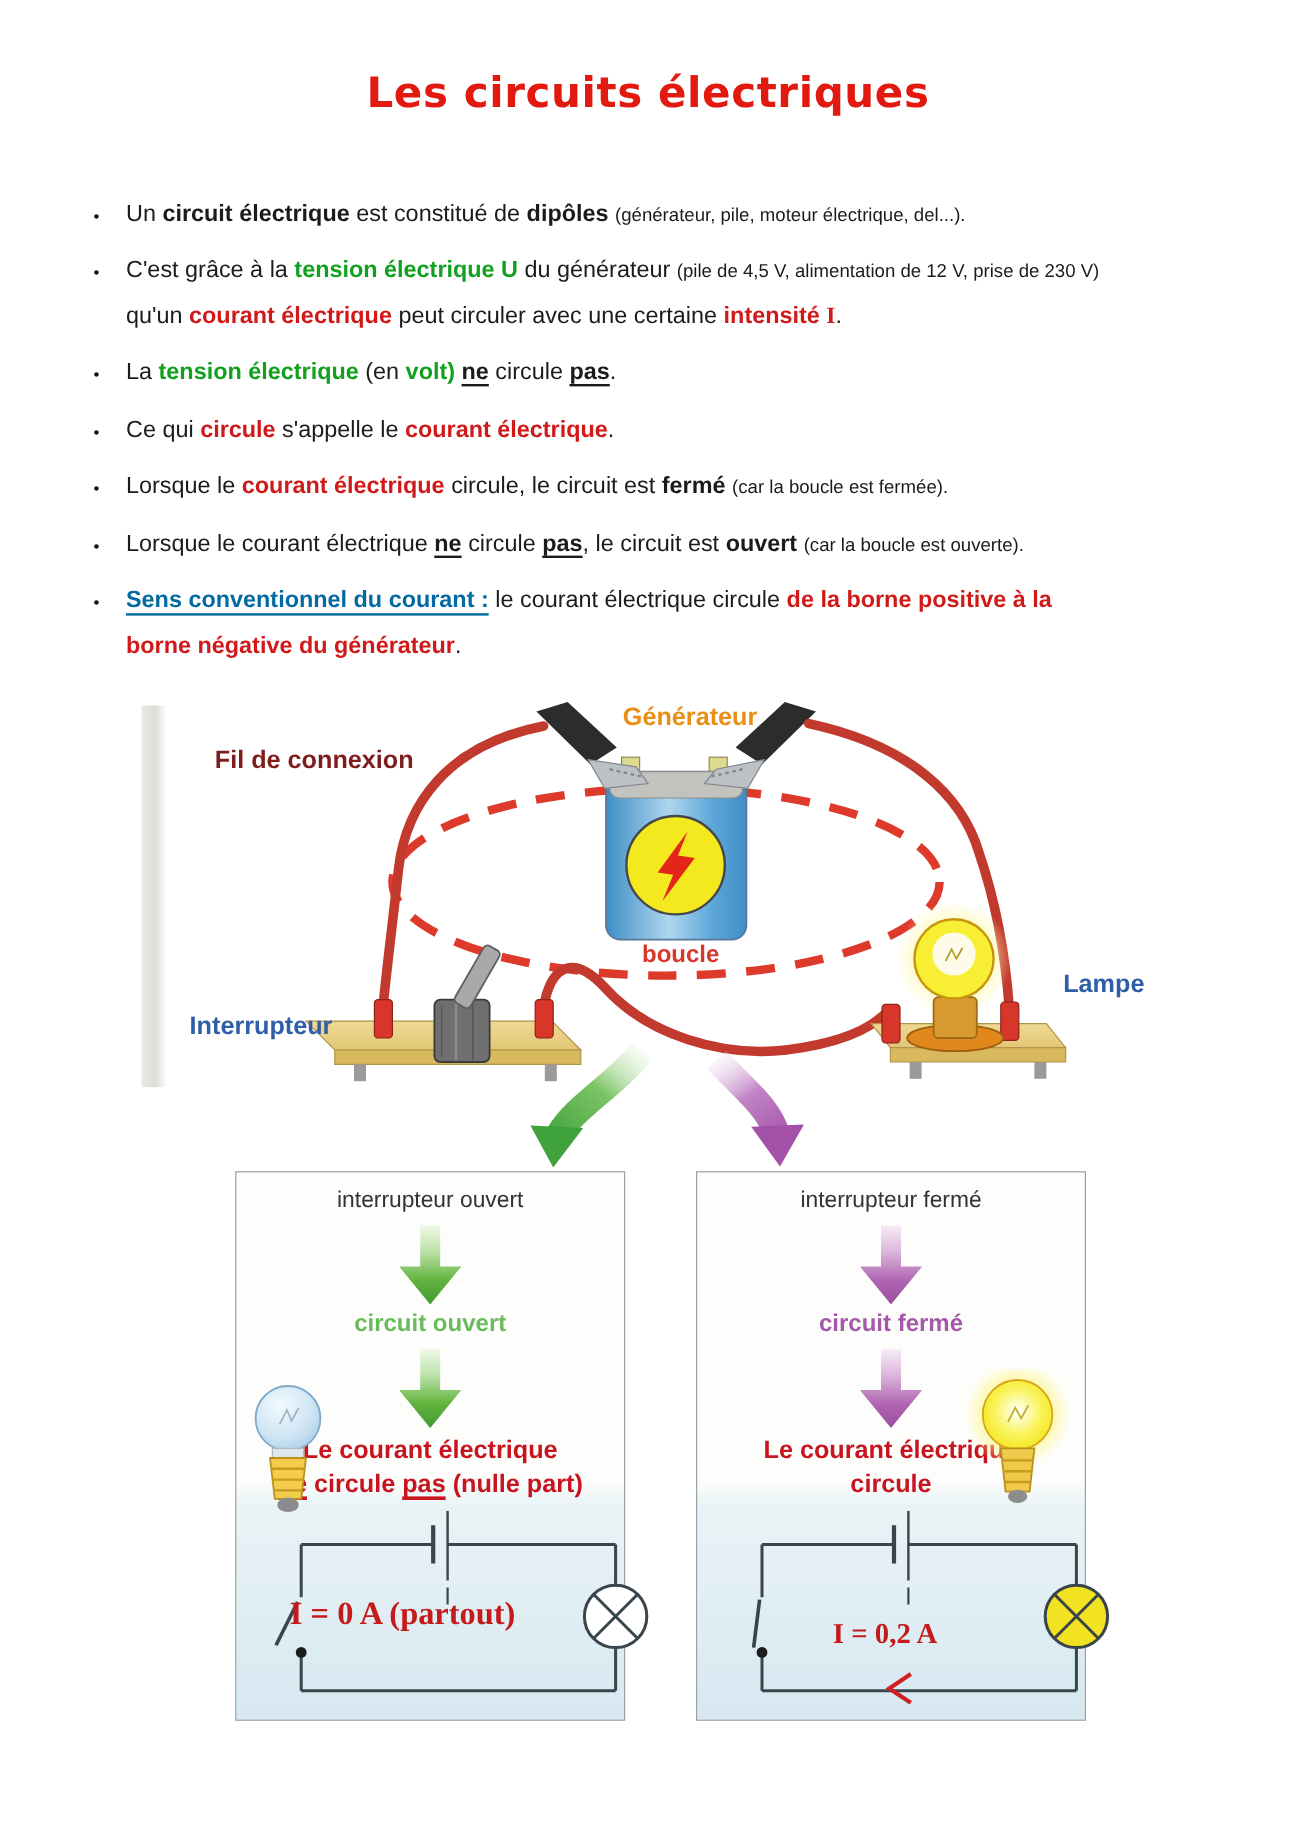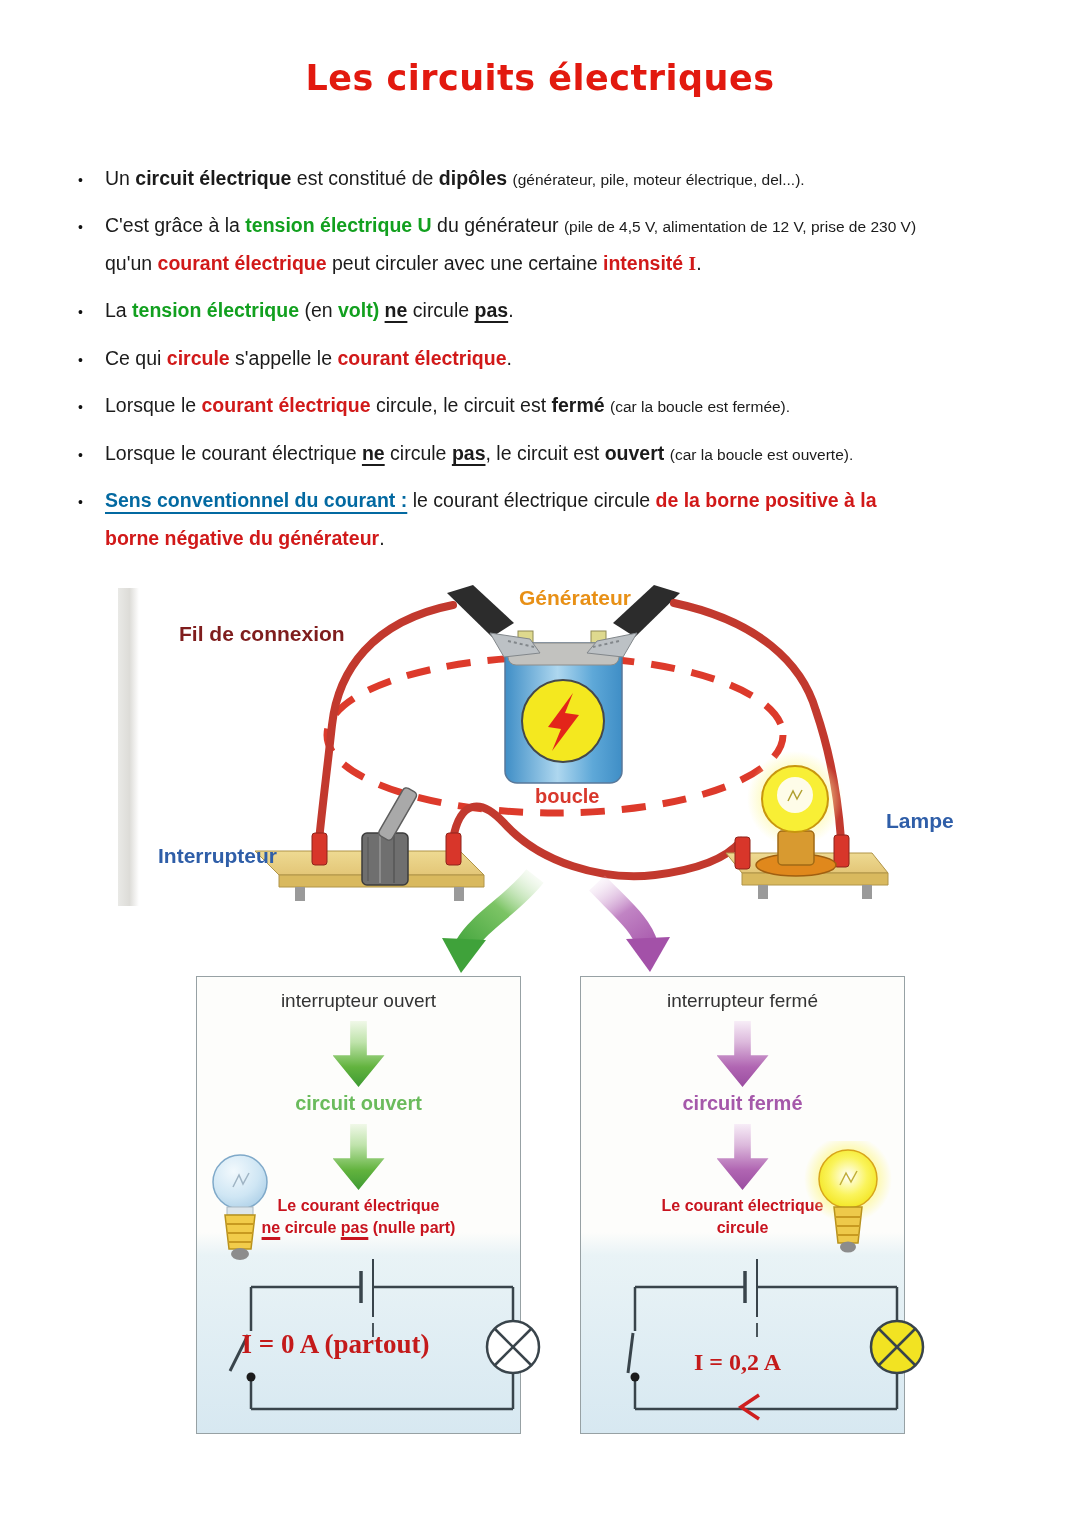--- a/index.html
+++ b/index.html
@@ -39,21 +39,21 @@
   .panel-left{left:196px;}
   .panel-right{left:580px;}
   .panel-heading{margin-top:13px;font-size:19px;color:#333;}
   .block-arrow{width:52px;height:66px;margin:9px auto 5px auto;
      clip-path:polygon(34% 0%,66% 0%,66% 52%,100% 52%,50% 100%,0% 52%,34% 52%);}
   .arr-green{background:linear-gradient(180deg,#f0f8e8 0%,#bfe3ab 32%,#62b33e 70%,#3e9a33 100%);}
   .arr-purple{background:linear-gradient(180deg,#f7edf7 0%,#dcb9dc 32%,#b065b2 70%,#9a4da0 100%);}
   .state-label{font-size:20px;font-weight:700;}
   .state-green{color:#6abb5c;}
   .state-purple{color:#a558aa;}
-  .statement{margin-top:2px;font-size:16px;font-weight:700;color:#c8141f;line-height:1.35;}
+  .statement{margin-top:2px;font-size:21px;font-weight:700;color:#c8141f;line-height:1.35;}
   .statement .seg.su{text-decoration:underline;text-underline-offset:4px;text-decoration-thickness:2.5px;}
   .bulb{position:absolute;}
   .bulb-off{left:12px;top:176px;}
   .bulb-on{right:10px;top:164px;}
   .schematic{position:absolute;left:18px;top:282px;}
   .i-label{position:absolute;left:0;width:100%;text-align:center;
            font-family:"Liberation Serif",serif;font-weight:700;color:#c41a1a;}
   .i-left{top:352px;font-size:27px;padding-right:46px;box-sizing:border-box;}
   .i-right{top:372px;font-size:24px;padding-right:10px;box-sizing:border-box;}
 </style>

